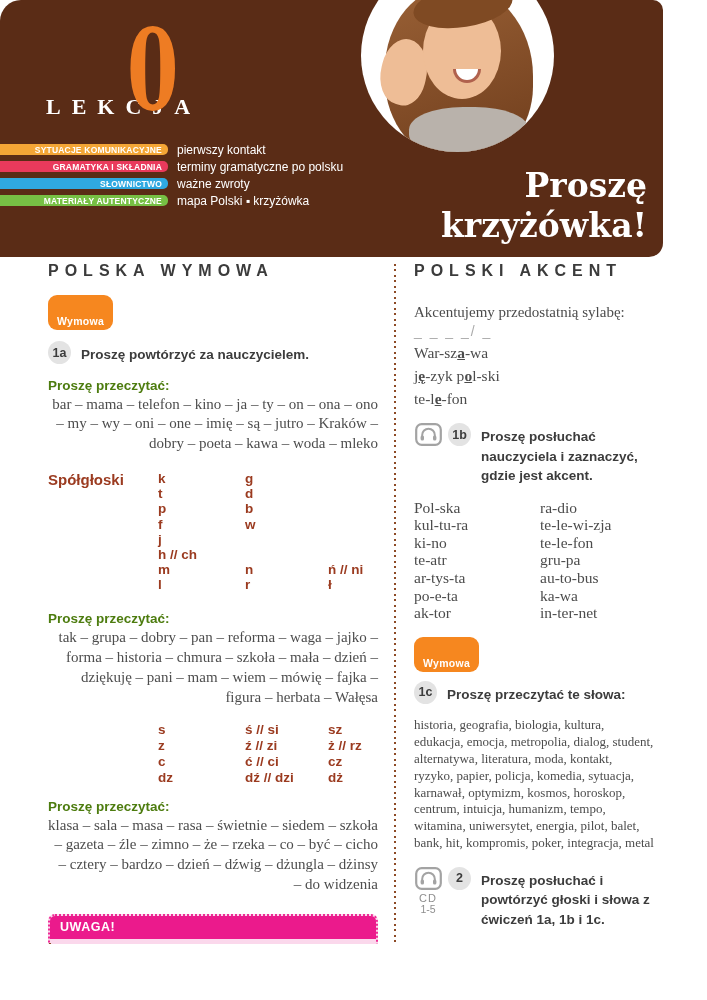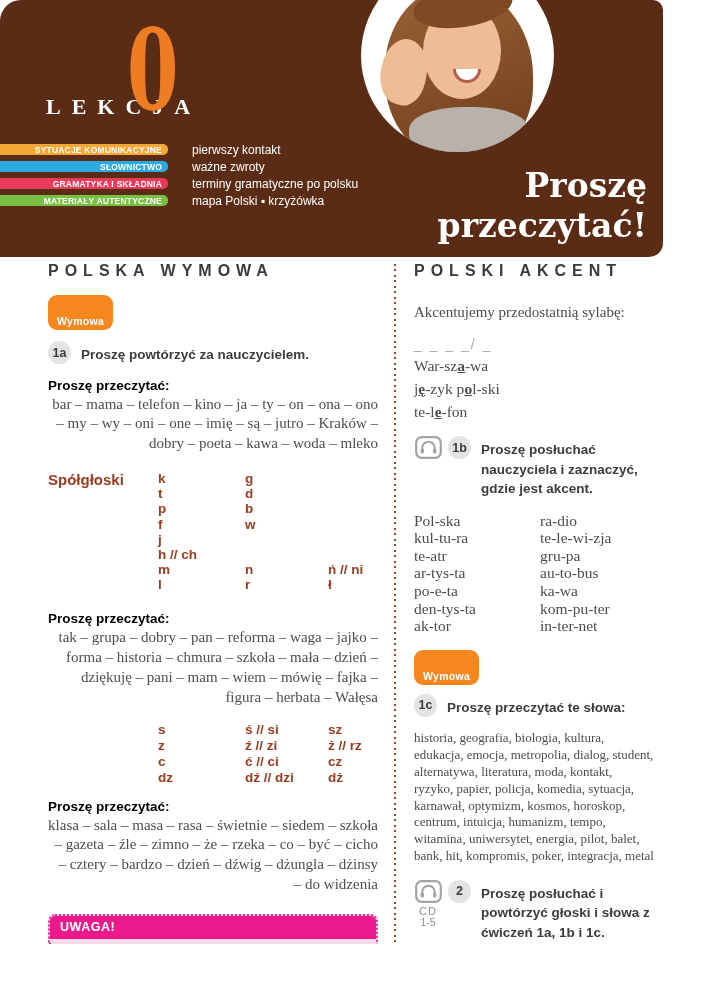--- a/index.html
+++ b/index.html
@@ -25,21 +25,21 @@
          border-radius:50%;transform:rotate(-9deg);}
   .photo .smile{position:absolute;left:92px;top:110px;width:22px;height:11px;border:3px solid #b0614d;
          border-top:none;border-radius:0 0 22px 22px;background:#fff;}
 
   .bars{position:absolute;left:0;top:144px;}
   .bar-row{display:flex;align-items:center;height:11px;margin-bottom:6px;}
   .bar{width:168px;height:11px;border-radius:0 5px 5px 0;display:flex;align-items:center;
        justify-content:flex-end;padding-right:6px;box-sizing:border-box;}
   .bar span{color:#fff;font-weight:bold;font-size:8.5px;letter-spacing:0.2px;white-space:nowrap;}
   .b0{background:#f4a636;} .b1{background:#2fa9e1;} .b2{background:#e93a5c;} .b3{background:#77c044;}
-  .bar-desc{color:#fff;font-size:12px;margin-left:24px;white-space:nowrap;}
+  .bar-desc{color:#fff;font-size:12px;margin-left:9px;white-space:nowrap;}
 
   .lesson-title{position:absolute;right:16px;top:166px;text-align:right;color:#fff;
         font-family:"DejaVu Serif",serif;font-weight:bold;font-size:33px;line-height:1.22;}
 
   
   .col-left{position:absolute;left:48px;top:262px;width:330px;}
   .col-right{position:absolute;left:414px;top:262px;width:240px;}
   .vdivider{position:absolute;left:394px;top:264px;width:2px;height:698px;
         background-image:repeating-linear-gradient(to bottom,#8d4a26 0,#8d4a26 2px,transparent 2px,transparent 5.5px);}
   .hbottom{position:absolute;left:0;top:995px;width:707px;height:2px;
@@ -67,33 +67,33 @@
   .letters-block{position:relative;}
   .letter-grid{margin-left:110px;font-weight:bold;font-size:13.5px;}
   .letter-grid .lrow{display:flex;}
   .letter-grid .c1{width:87px;flex:0 0 auto;}
   .letter-grid .c2{width:83px;flex:0 0 auto;}
   .letter-grid .c3{flex:1;}
   .lg-vowels .lrow{height:21px;} .lg-vowels{color:#f07c1c;}
   .lg-cons .lrow{height:15.2px;} .lg-cons{color:#9b3b20;}
   .lg-sib .lrow{height:16px;} .lg-sib{color:#9b3b20;}
 
-  .readlabel{font-weight:bold;font-size:13.5px;color:#000000;}
+  .readlabel{font-weight:bold;font-size:13.5px;color:#4d7c0f;}
   .serifpara{font-family:"Liberation Serif",serif;font-size:15px;line-height:1.32;color:#4d4d4d;margin-top:2px;text-align:right;}
 
   
   .uwaga{margin-top:19px;width:330px;box-sizing:border-box;border:2px dotted #ee2a95;border-radius:7px;
          background:#fbd8ec;overflow:hidden;}
   .uwaga-head{background:#eb1a8c;color:#fff;font-weight:bold;font-size:12.5px;letter-spacing:0.5px;
          padding:4px 10px 5px;}
   .uwaga-body{padding:7px 10px 9px;}
 
   
   .intro{font-family:"Liberation Serif",serif;font-size:15px;color:#4c4c4c;margin-top:24px;}
-  .pattern{color:#ababab;font-size:14px;letter-spacing:2px;margin-top:15px;}
+  .pattern{color:#ababab;font-size:14px;letter-spacing:2px;margin-top:2px;}
   .accent-ex{font-family:"Liberation Serif",serif;font-size:15.5px;color:#4c4c4c;line-height:19px;margin-top:4px;}
   .stress{font-weight:bold;text-decoration:underline;}
   .pairs{font-family:"Liberation Serif",serif;font-size:15.5px;color:#4c4c4c;line-height:17.6px;margin-top:13px;}
   .pairs .w1{display:inline-block;width:126px;}
   .wordlist{font-family:"Liberation Serif",serif;font-size:13px;line-height:16.8px;color:#4c4c4c;
             margin-top:13px;width:240px;}
   .w215{width:212px;}
 </style>
 </head>
 <body>
@@ -114,42 +114,42 @@
     </div>
 
     <div class="bars">
       <div class="bar-row">
         <div class="bar b0">
             <span>SYTUACJE KOMUNIKACYJNE</span>
           </div>
         <span class="bar-desc">pierwszy kontakt</span>
       </div>
       <div class="bar-row">
+        <div class="bar b2">
+            <span>GRAMATYKA I SKŁADNIA</span>
+          </div>
+        <span class="bar-desc">terminy gramatyczne po polsku</span>
+      </div>
+      <div class="bar-row">
         <div class="bar b1">
             <span>SŁOWNICTWO</span>
           </div>
         <span class="bar-desc">ważne zwroty</span>
-      </div>
-      <div class="bar-row">
-        <div class="bar b2">
-            <span>GRAMATYKA I SKŁADNIA</span>
-          </div>
-        <span class="bar-desc">terminy gramatyczne po polsku</span>
       </div>
       <div class="bar-row">
         <div class="bar b3">
             <span>MATERIAŁY AUTENTYCZNE</span>
           </div>
         <span class="bar-desc">mapa Polski ▪ krzyżówka</span>
       </div>
     </div>
 
     <div class="lesson-title">
       <div>Proszę</div>
-      <div>przeczytać!</div>
+      <div>krzyżówka!</div>
     </div>
   </div>
 
   <div class="col-left">
     <h2>POLSKA WYMOWA</h2>
 
     <div class="mt15"><span class="badge">Wymowa</span></div>
 
     <div class="exrow">
       <div class="exnum">1a</div>
@@ -265,24 +265,24 @@
           <rect x="18" y="12.4" width="3.4" height="5.2" rx="1.6" fill="#a3a3a3"></rect>
         </svg>
       </div>
       <div class="exnum">1b</div>
       <div class="extext w215">Proszę posłuchać nauczyciela i zaznaczyć, gdzie jest akcent.</div>
     </div>
 
     <div class="pairs">
       <div><span class="w1">Pol-ska</span><span>ra-dio</span></div>
       <div><span class="w1">kul-tu-ra</span><span>te-le-wi-zja</span></div>
+      <div><span class="w1">ki-no</span><span>te-le-fon</span></div>
       <div><span class="w1">te-atr</span><span>gru-pa</span></div>
       <div><span class="w1">ar-tys-ta</span><span>au-to-bus</span></div>
       <div><span class="w1">po-e-ta</span><span>ka-wa</span></div>
-      <div><span class="w1">den-tys-ta</span><span>kom-pu-ter</span></div>
       <div><span class="w1">ak-tor</span><span>in-ter-net</span></div>
     </div>
 
     <div class="mt15"><span class="badge">Wymowa</span></div>
 
     <div class="exrow" style="margin-top:9px;">
       <div class="exnum">1c</div>
       <div class="extext">Proszę przeczytać te słowa:</div>
     </div>
 

